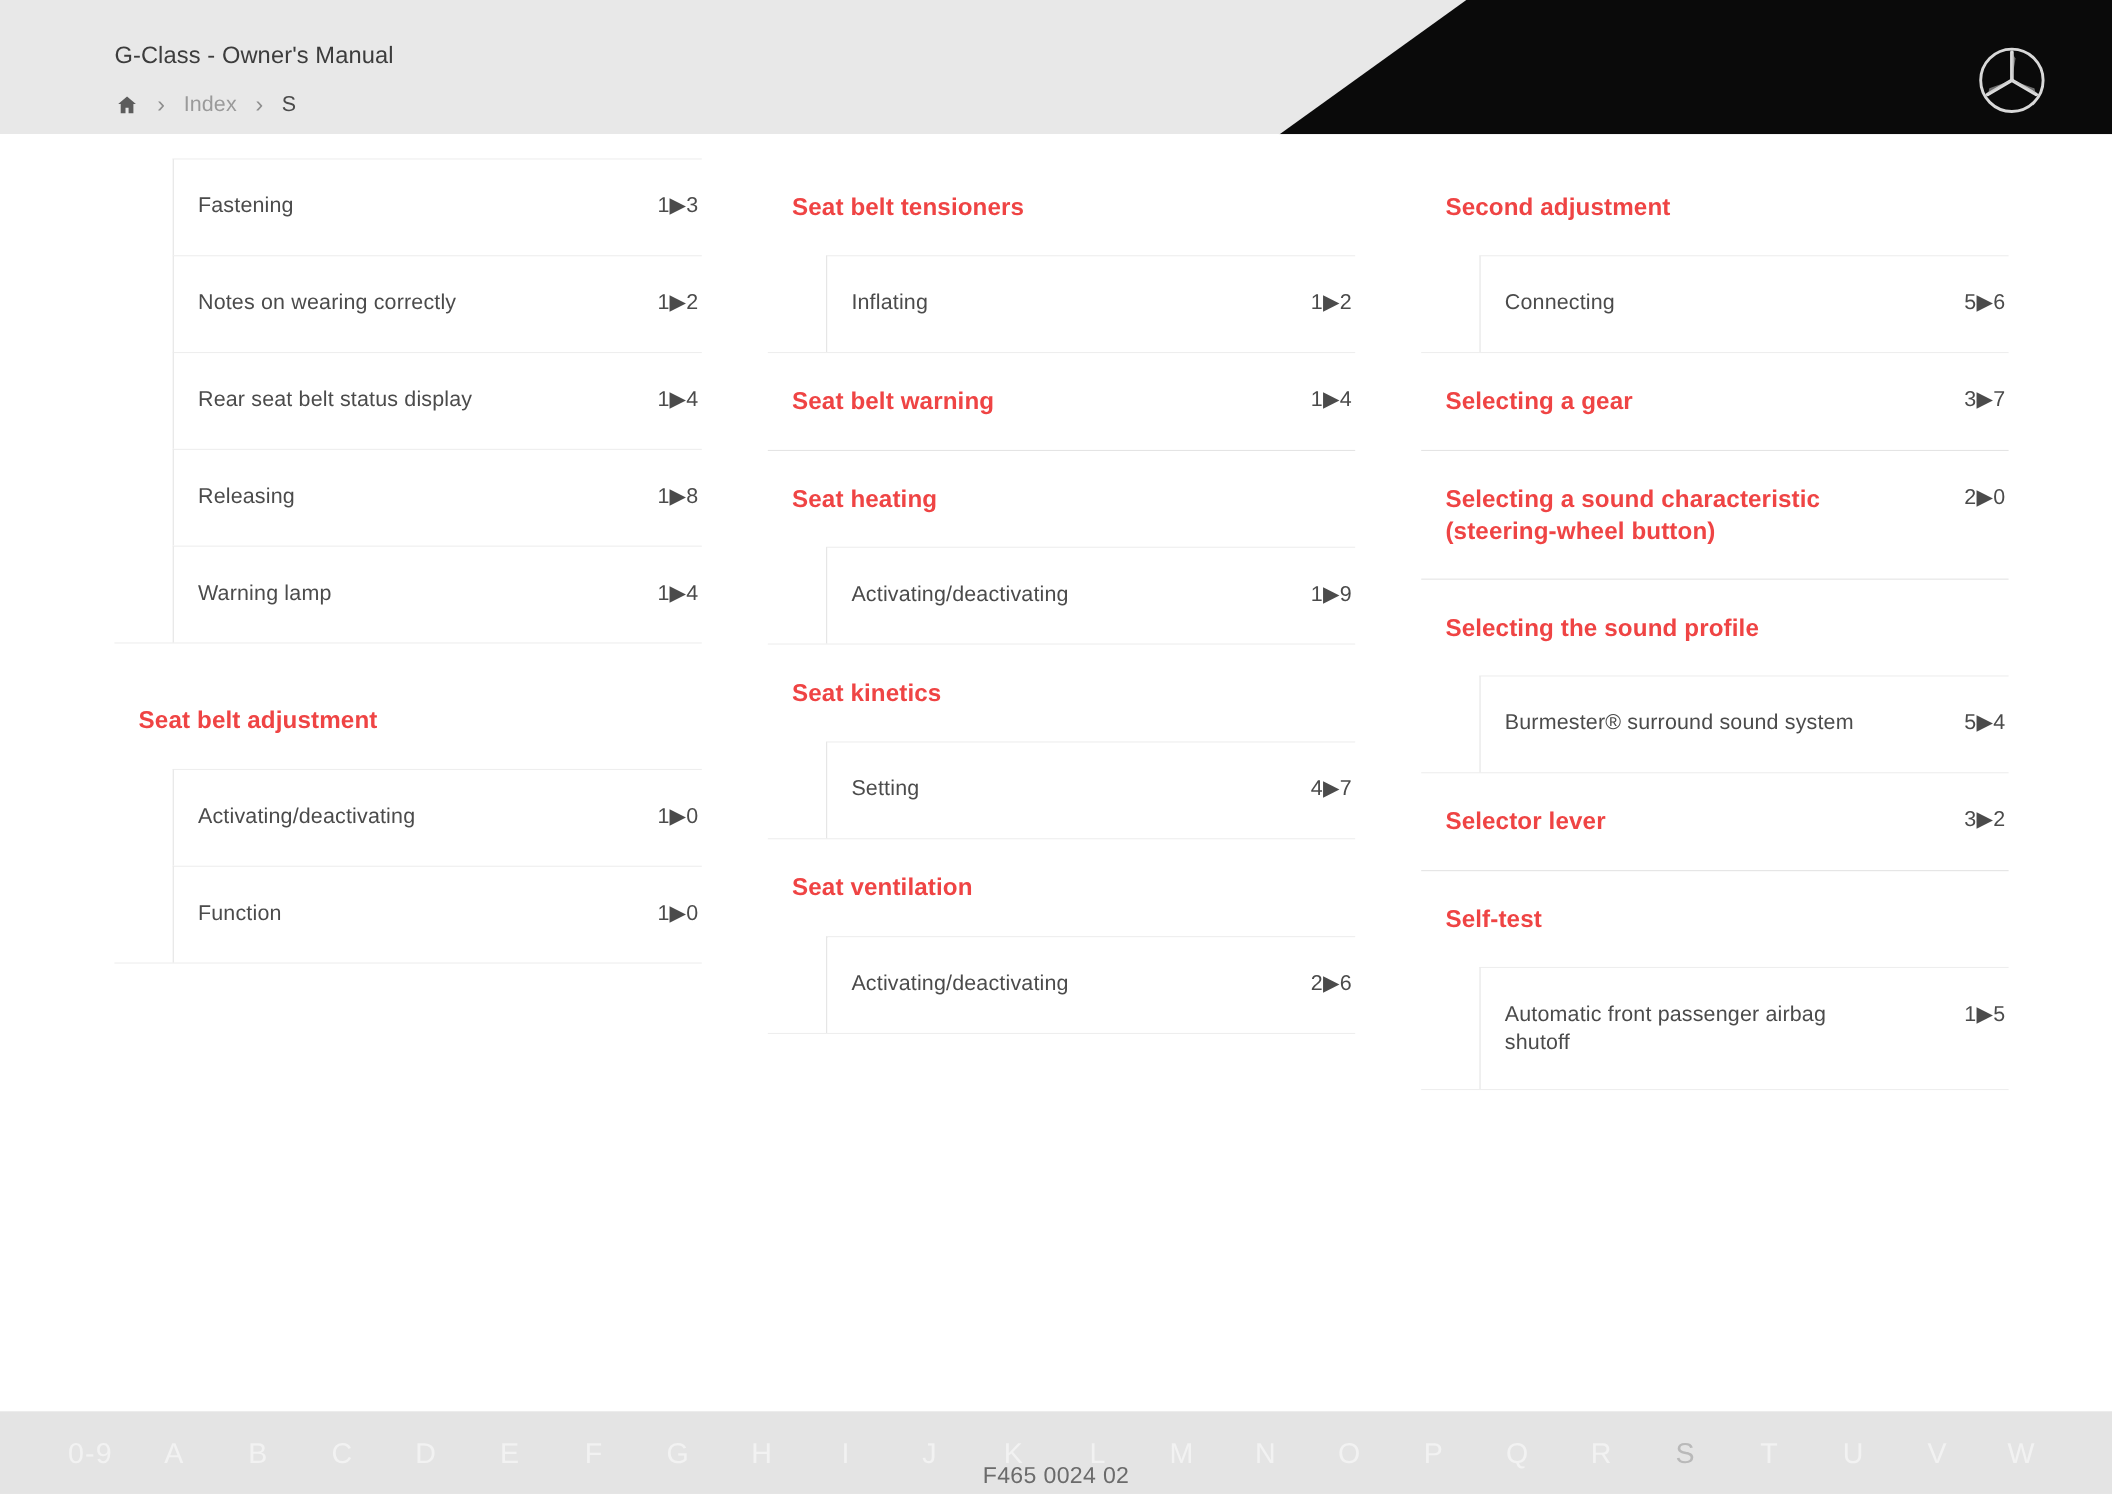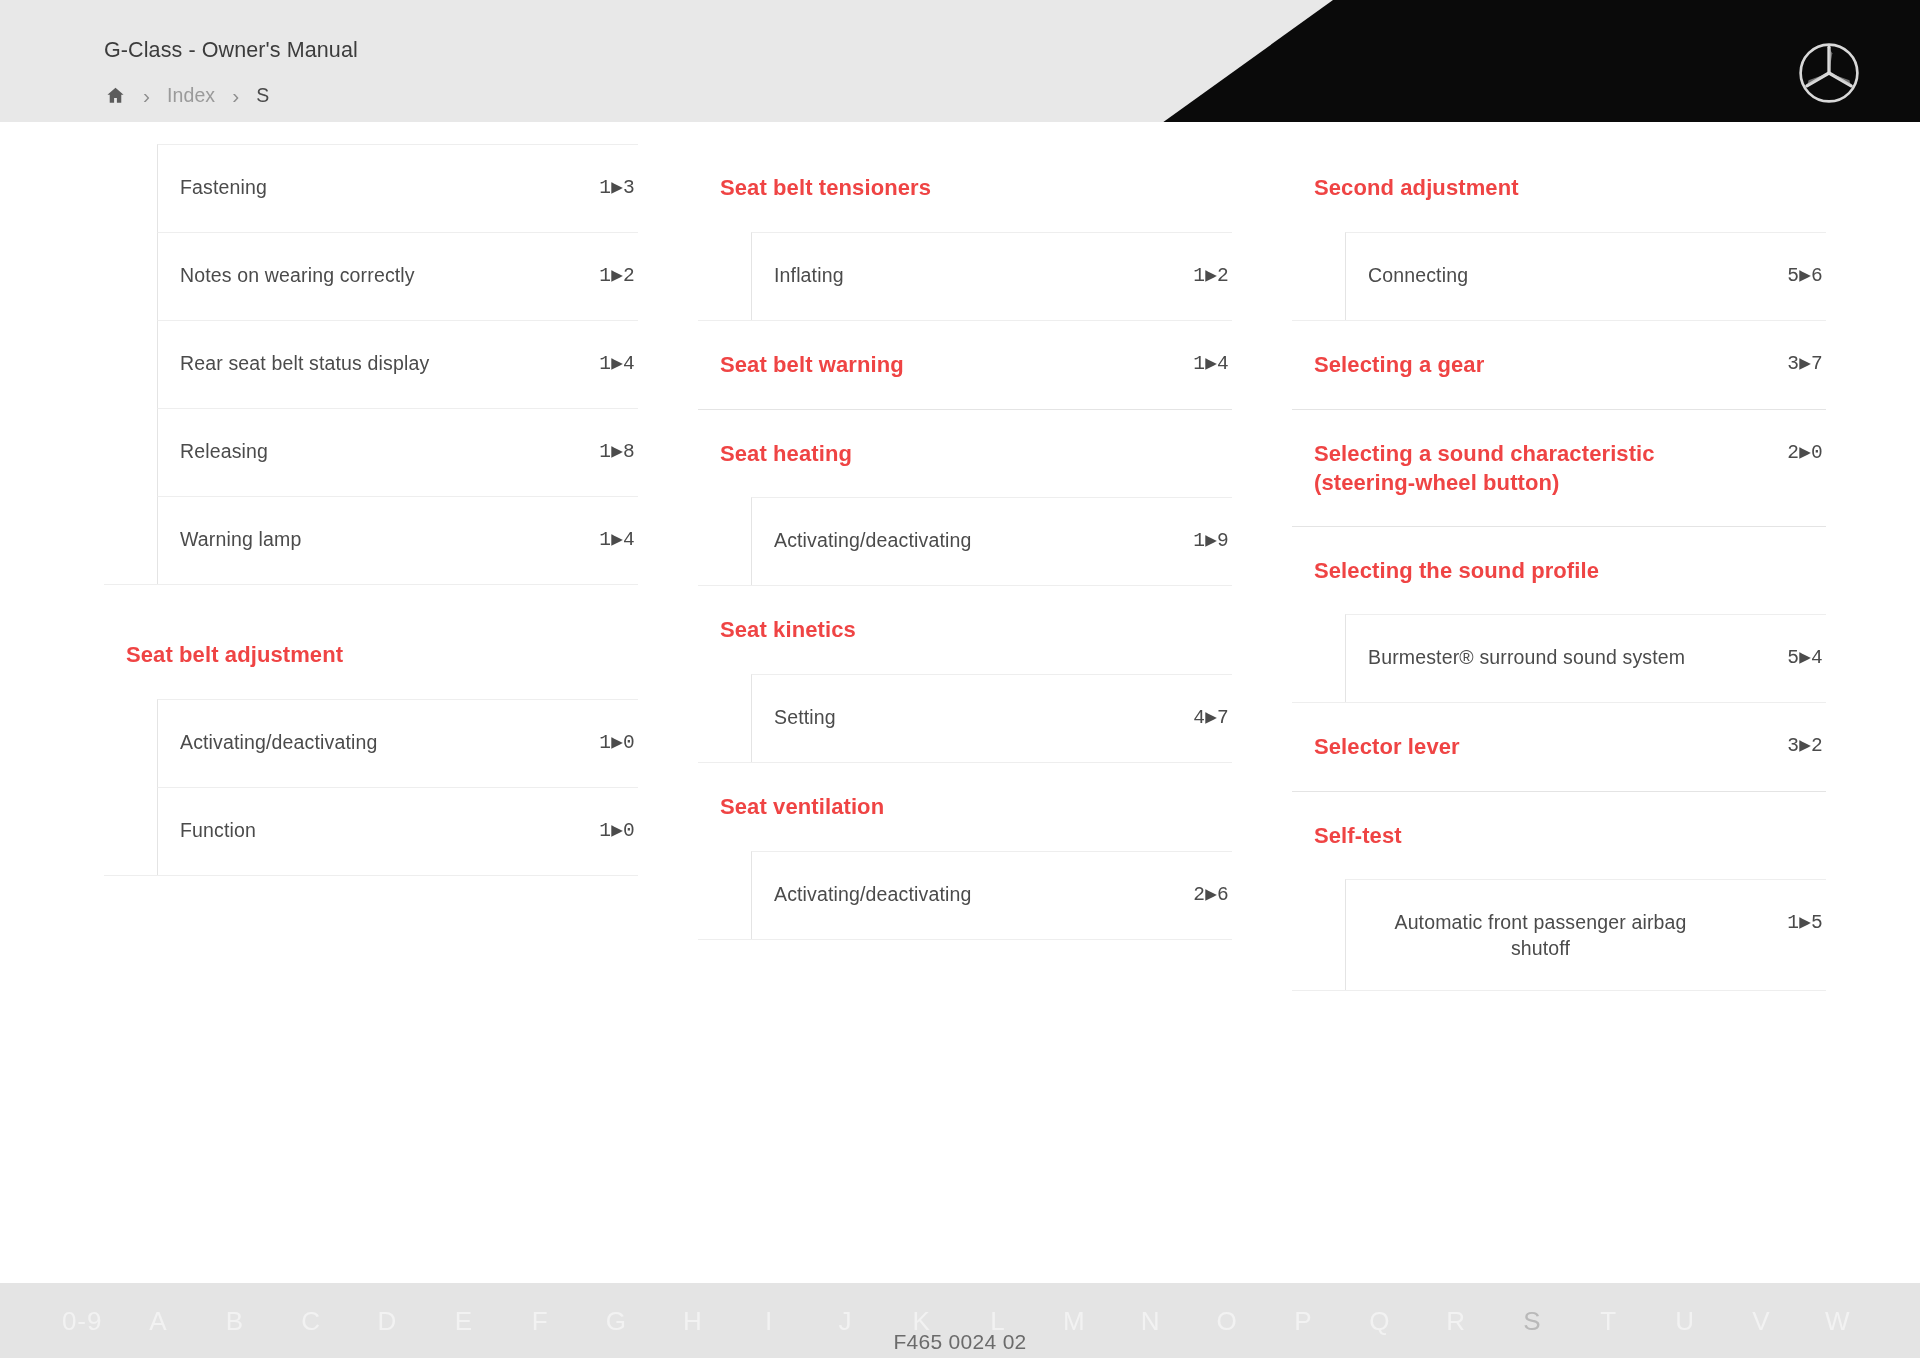--- a/index.html
+++ b/index.html
@@ -120,21 +120,20 @@
 
   .entry-sub {
     display: flex;
     align-items: flex-start;
     justify-content: space-between;
     padding: 29px 3px 29px 22px;
     margin-left: 53px;
     border-top: 1px solid #eeeeee;
     border-left: 1px solid #e4e4e4;
     min-height: 88px;
-    text-align: center;
   }
   .entry-sub .label {
     font-size: 19.5px;
     font-weight: 400;
     color: #4b4b4b;
     line-height: 1.34;
     letter-spacing: 0.15px;
     max-width: 345px;
   }
   .sub-block { border-bottom: 1px solid #eeeeee; margin-bottom: 0; }
@@ -142,21 +141,21 @@
 
   
   .pageno {
     position: relative;
     font-size: 19.5px;
     color: #4b4b4b;
     letter-spacing: 0.2px;
     white-space: nowrap;
     flex: 0 0 auto;
     padding-top: 1px;
-    font-family: Liberation Mono, monospace;
+    font-family: Liberation Sans, sans-serif;
   }
   .spacer-sm { height: 26px; }
 
   
   .alphabar {
     position: absolute;
     left: 0;
     bottom: 0;
     width: 1920px;
     height: 37px;

